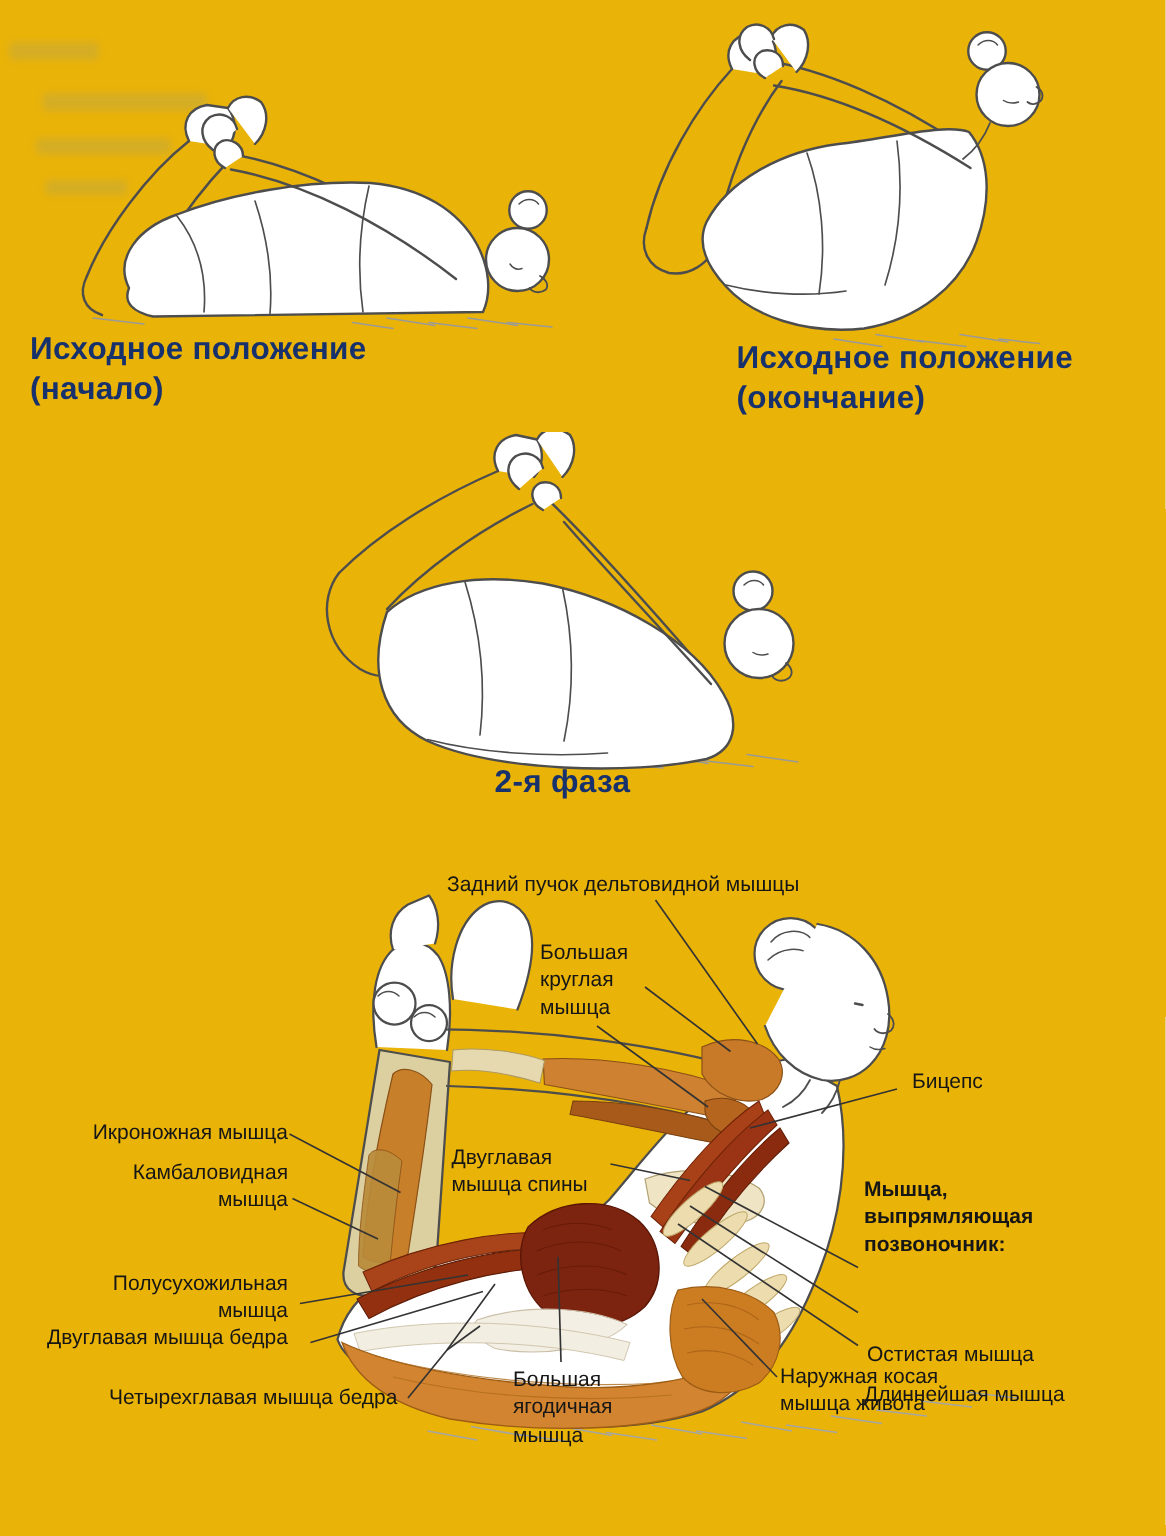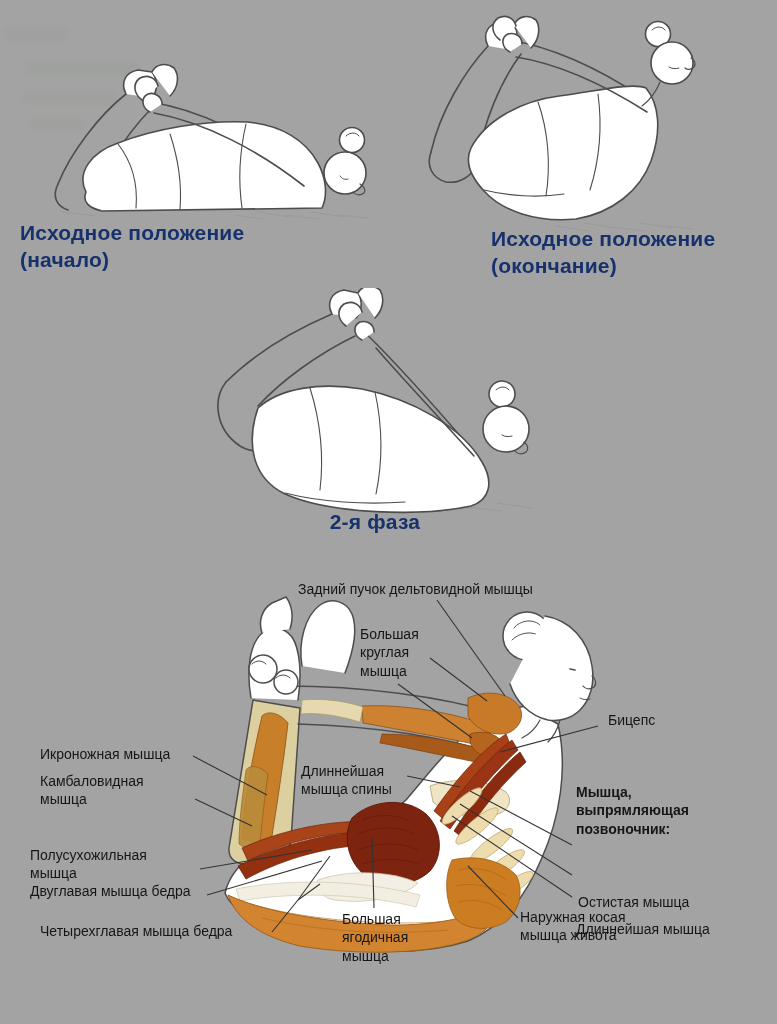--- a/index.html
+++ b/index.html
@@ -1,29 +1,29 @@
 <!DOCTYPE html>
 <html><head>
 <meta charset="utf-8">
 <style>
   html,body{margin:0;padding:0;background:#e8e8e8;}
   #page{
-    position:relative;width:777px;height:1024px;background:#a3a3a3;
+    position:relative;width:777px;height:1024px;background:#eab308;
     font-family:"Liberation Sans", sans-serif;overflow:hidden;margin:0 auto;
   }
   .fig{position:absolute;}
   .cap{
     position:absolute;color:#17316d;font-weight:bold;font-size:21px;
     line-height:1.28;letter-spacing:.2px;white-space:pre-line;
   }
   .cap.center{text-align:center;}
   .lbl{
     position:absolute;color:#161616;font-size:14px;line-height:1.32;
   }
-  .lbl.right{}
+  .lbl.right{text-align:right;}
   .lbl.bold{font-weight:bold;}
   .lbl.nowrap{white-space:nowrap;}
   .bleed{
     position:absolute;background:rgba(140,155,135,.22);border-radius:3px;
     filter:blur(2.5px);
   }
   svg{display:block;}
 </style>
 </head>
 <body>
@@ -282,21 +282,21 @@
   <div class="lbl nowrap" style="left:298px;top:580px;">Задний пучок дельтовидной мышцы</div>
   <div class="lbl" style="left:360px;top:625px;width:95px;">Большая круглая мышца</div>
   <div class="lbl nowrap" style="left:608px;top:711px;">Бицепс</div>
 
   <div class="lbl right" style="left:40px;top:745px;width:152px;">Икроножная мышца</div>
   <div class="lbl right" style="left:40px;top:772px;width:152px;">Камбаловидная мышца</div>
   <div class="lbl right" style="left:30px;top:846px;width:162px;">Полусухожильная мышца</div>
   <div class="lbl right" style="left:30px;top:882px;width:162px;">Двуглавая мышца бедра</div>
   <div class="lbl right nowrap" style="left:40px;top:922px;width:225px;">Четырехглавая мышца бедра</div>
 
-  <div class="lbl" style="left:301px;top:762px;width:112px;">Длиннейшая мышца спины</div>
+  <div class="lbl" style="left:301px;top:762px;width:112px;">Двуглавая мышца спины</div>
 
   <div class="lbl bold" style="left:576px;top:783px;width:130px;">Мышца, выпрямляющая позвоночник:</div>
   <div class="lbl nowrap" style="left:576px;top:920px;">Длиннейшая мышца</div>
   <div class="lbl nowrap" style="left:578px;top:893px;">Остистая мышца</div>
   <div class="lbl" style="left:520px;top:908px;width:140px;">Наружная косая мышца живота</div>
   <div class="lbl" style="left:342px;top:910px;width:95px;">Большая ягодичная мышца</div>
 
 
 </div>
 

